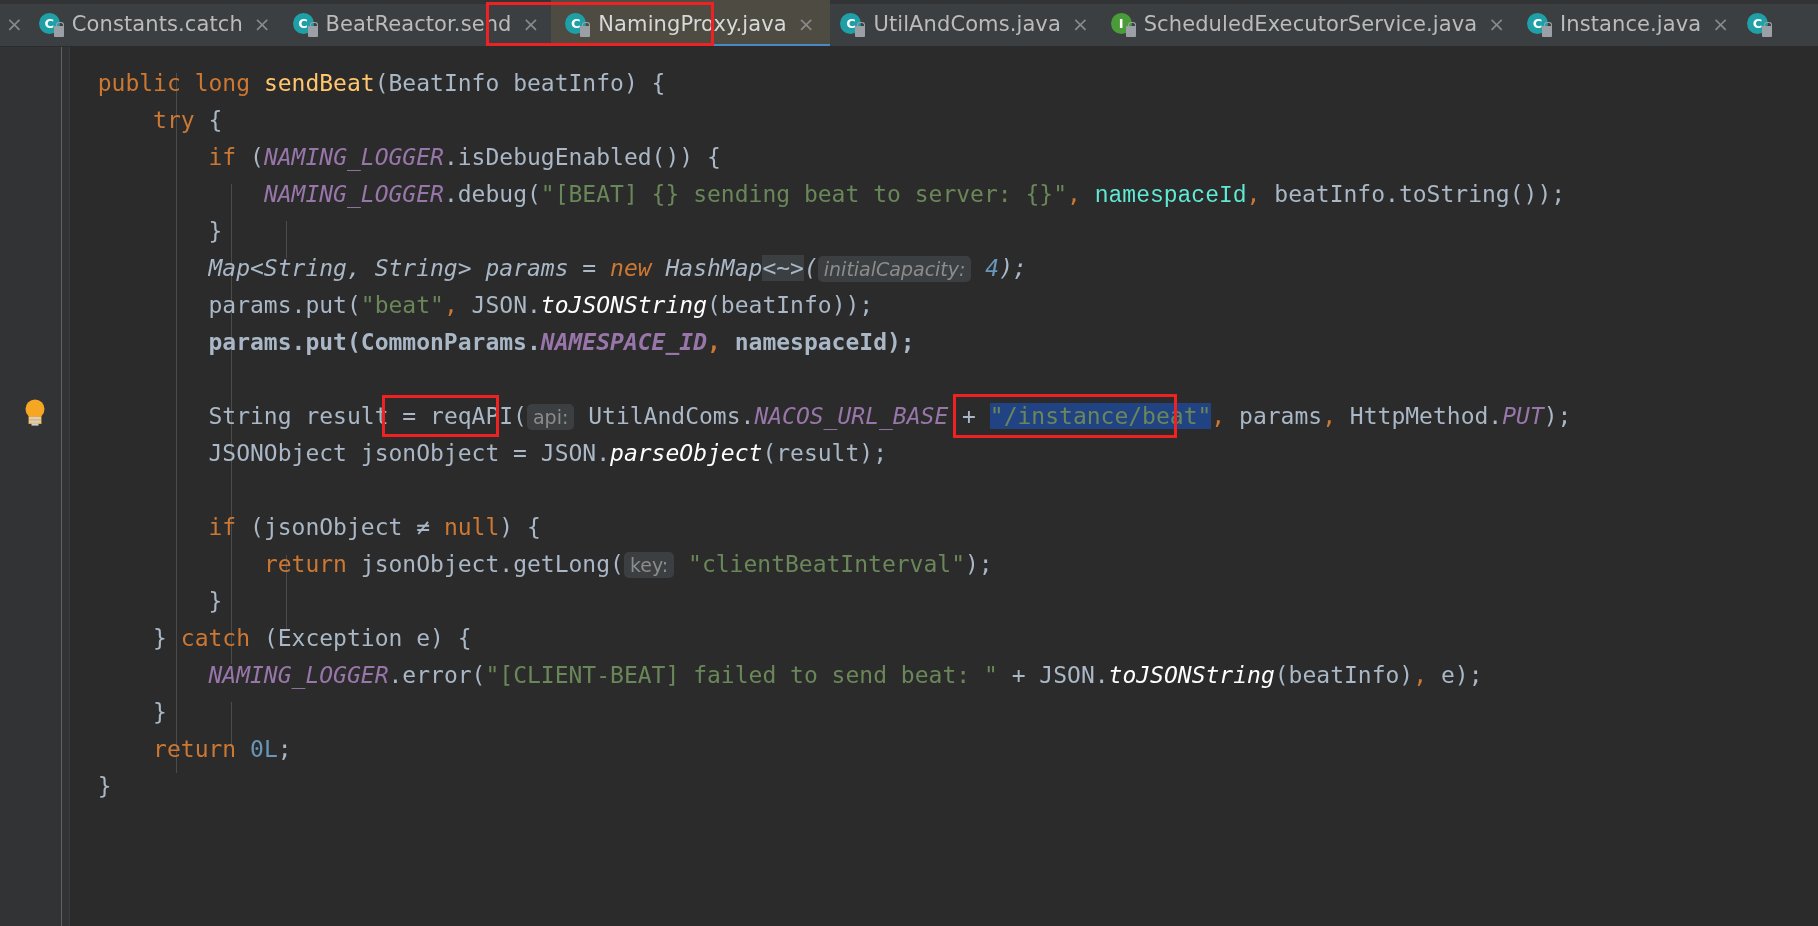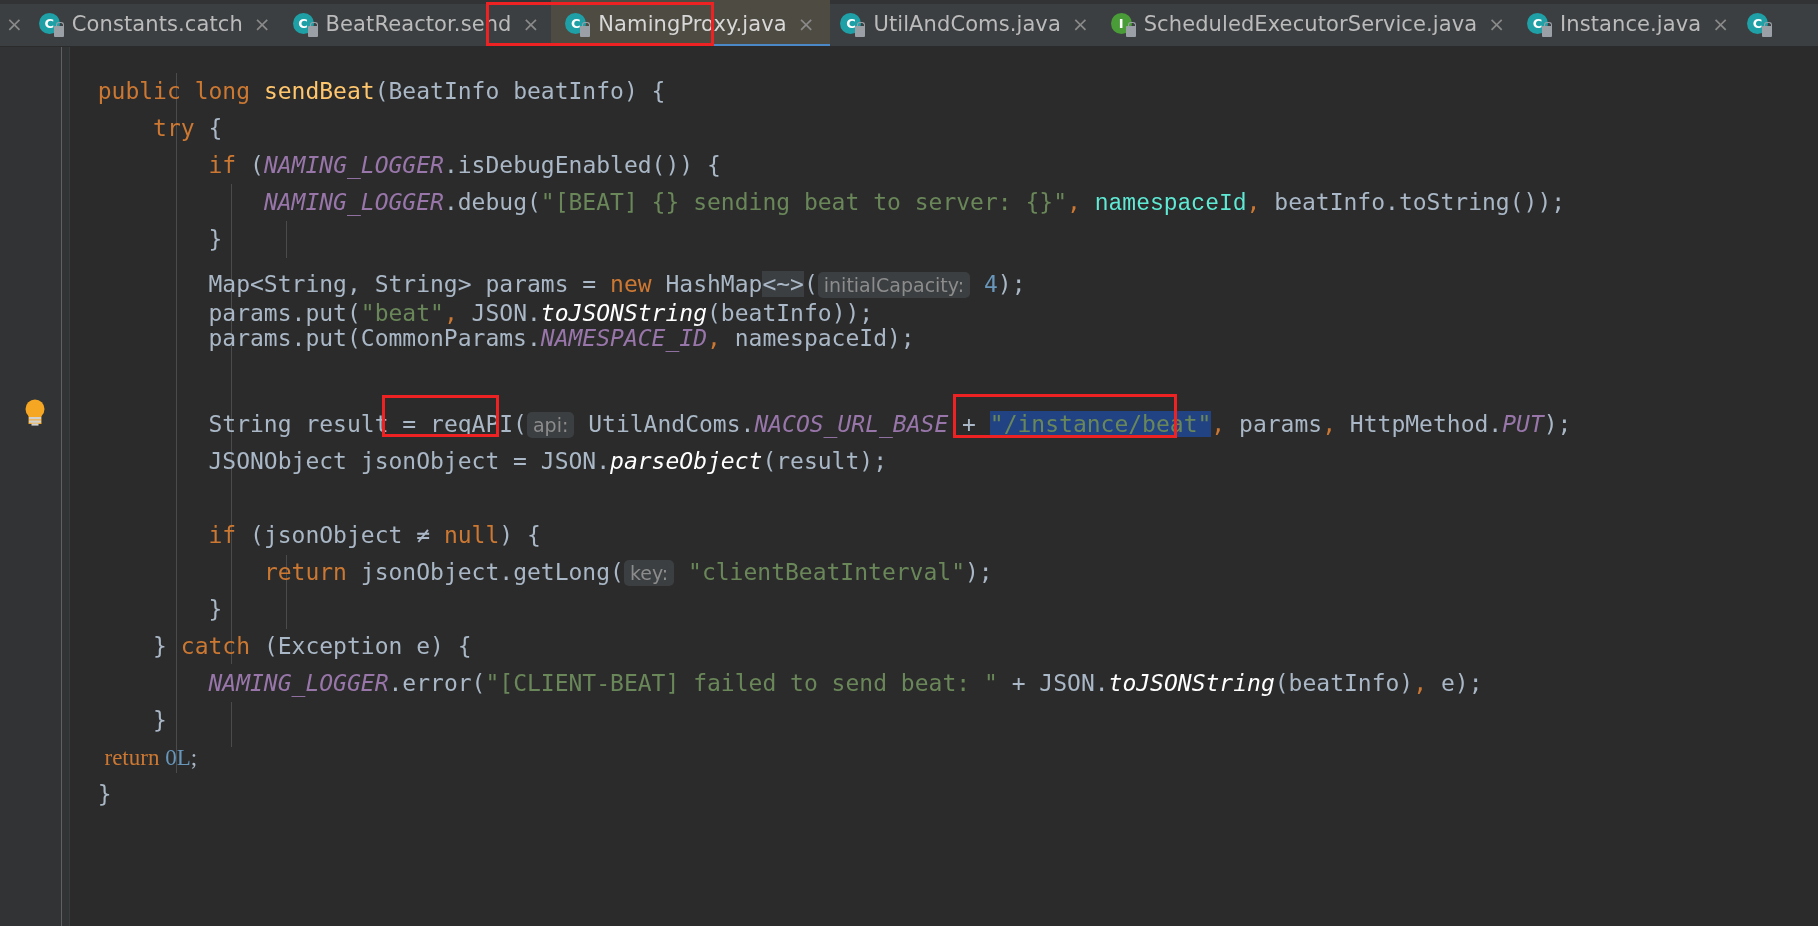--- a/index.html
+++ b/index.html
@@ -118,21 +118,20 @@
     overflow: hidden;
   }
   .code-line {
     position: absolute; left: 0;
     height: 37px; line-height: 37px;
     white-space: pre;
     font-family: "DejaVu Sans Mono", monospace;
     font-size: 23px;
     color: #a9b7c6;
     letter-spacing: 0px;
-    margin-top: 8px;
   }
   .k   { color: #cc7832; }           
   .m   { color: #ffc66d; }           
   .s   { color: #6a8759; }           
   .f   { color: #5eead4; font-family: Liberation Mono, monospace; }           
   .fi  { color: #9876aa; font-style: italic; }  
   .n   { color: #6897bb; }           
   .p   { color: #a9b7c6; }           
   .mi  { color: #ffffff; font-style: italic; }
   .sel { background: #214283; }      
@@ -256,44 +255,44 @@
   <div class="code-line" style="top:18px;"><span class="p">  </span><span class="k">public long </span><span class="m">sendBeat</span><span class="p">(BeatInfo beatInfo) {</span></div>
 
   <div class="code-line" style="top:55px;"><span class="p">      </span><span class="k">try</span><span class="p"> {</span></div>
 
   <div class="code-line" style="top:92px;"><span class="p">          </span><span class="k">if</span><span class="p"> (</span><span class="fi">NAMING_LOGGER</span><span class="p">.isDebugEnabled()) {</span></div>
 
   <div class="code-line" style="top:129px;"><span class="p">              </span><span class="fi">NAMING_LOGGER</span><span class="p">.debug(</span><span class="s">"[BEAT] {} sending beat to server: {}"</span><span class="k">,</span><span class="p"> </span><span class="f">namespaceId</span><span class="k">,</span><span class="p"> beatInfo.toString());</span></div>
 
   <div class="code-line" style="top:166px;"><span class="p">          }</span></div>
 
-  <div class="code-line" style="top:211px;"><span class="p">          Map&lt;String, String&gt; params = </span><span class="k">new</span><span class="p"> HashMap</span><span class="diamond">&lt;~&gt;</span><span class="p">(</span><span class="hint">initialCapacity:</span><span class="n"> 4</span><span class="p">);</span></div>
+  <div class="code-line" style="top:203px;font-style:italic;"><span class="p">          Map&lt;String, String&gt; params = </span><span class="k">new</span><span class="p"> HashMap</span><span class="diamond">&lt;~&gt;</span><span class="p">(</span><span class="hint">initialCapacity:</span><span class="n"> 4</span><span class="p">);</span></div>
 
   <div class="code-line" style="top:240px;"><span class="p">          params.put(</span><span class="s">"beat"</span><span class="k">,</span><span class="p"> JSON.</span><span class="mi">toJSONString</span><span class="p">(beatInfo));</span></div>
 
-  <div class="code-line" style="top:265px;"><span class="p">          params.put(CommonParams.</span><span class="fi">NAMESPACE_ID</span><span class="k">,</span><span class="p"> namespaceId);</span></div>
+  <div class="code-line" style="top:277px;font-weight:bold;"><span class="p">          params.put(CommonParams.</span><span class="fi">NAMESPACE_ID</span><span class="k">,</span><span class="p"> namespaceId);</span></div>
 
 
   <div class="code-line" style="top:351px;"><span class="p">          String result = </span><span class="p">reqAPI(</span><span class="hint">api:</span><span class="p"> UtilAndComs.</span><span class="fi">NACOS_URL_BASE</span><span class="p"> + </span><span class="s sel">"/instance/beat"</span><span class="k">,</span><span class="p"> params</span><span class="k">,</span><span class="p"> HttpMethod.</span><span class="fi">PUT</span><span class="p">);</span></div>
 
   <div class="code-line" style="top:388px;"><span class="p">          JSONObject jsonObject = JSON.</span><span class="mi">parseObject</span><span class="p">(result);</span></div>
 
   <div class="code-line" style="top:425px;"><span class="p"> </span></div>
 
   <div class="code-line" style="top:462px;"><span class="p">          </span><span class="k">if</span><span class="p"> (jsonObject </span><span class="p">≠</span><span class="p"> </span><span class="k">null</span><span class="p">) {</span></div>
 
   <div class="code-line" style="top:499px;"><span class="p">              </span><span class="k">return</span><span class="p"> jsonObject.getLong(</span><span class="hint">key:</span><span class="s"> "clientBeatInterval"</span><span class="p">);</span></div>
 
   <div class="code-line" style="top:536px;"><span class="p">          }</span></div>
 
   <div class="code-line" style="top:573px;"><span class="p">      } </span><span class="k">catch</span><span class="p"> (Exception e) {</span></div>
 
   <div class="code-line" style="top:610px;"><span class="p">          </span><span class="fi">NAMING_LOGGER</span><span class="p">.error(</span><span class="s">"[CLIENT-BEAT] failed to send beat: "</span><span class="p"> + JSON.</span><span class="mi">toJSONString</span><span class="p">(beatInfo)</span><span class="k">,</span><span class="p"> e);</span></div>
 
   <div class="code-line" style="top:647px;"><span class="p">      }</span></div>
 
-  <div class="code-line" style="top:684px;font-family:Liberation Serif, serif;"><span class="p">      </span><span class="k">return</span><span class="p"> </span><span class="n">0L</span><span class="p">;</span></div>
+  <div class="code-line" style="top:684px;"><span class="p">      </span><span class="k">return</span><span class="p"> </span><span class="n">0L</span><span class="p">;</span></div>
 
   <div class="code-line" style="top:721px;"><span class="p">  }</span></div>
 
   <div class="redbox" style="left:312px; top:348px; width:117px; height:42px;"></div>
   <div class="redbox" style="left:883px; top:347px; width:224px; height:44px;"></div>
 </div>
 
 </body></html>

